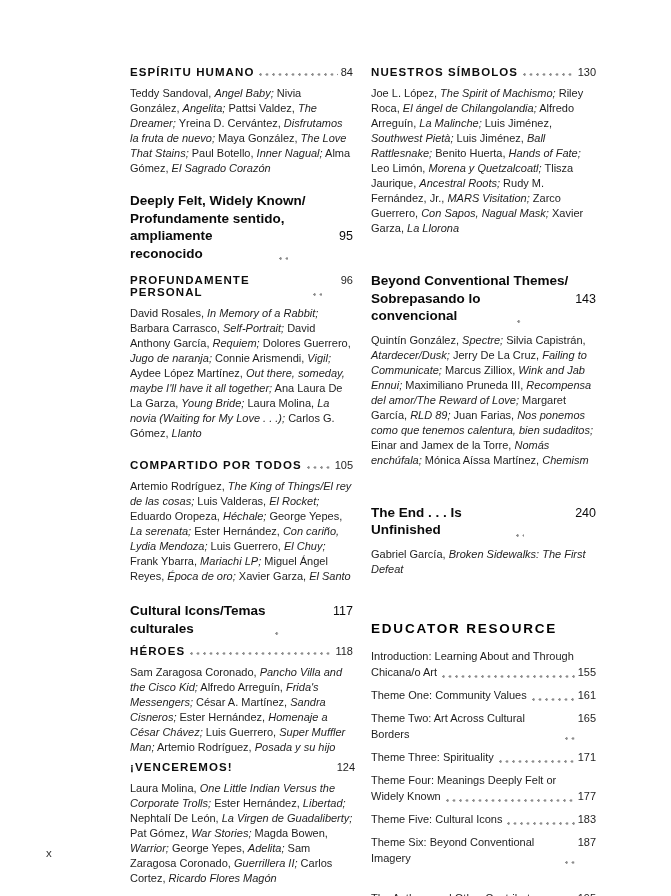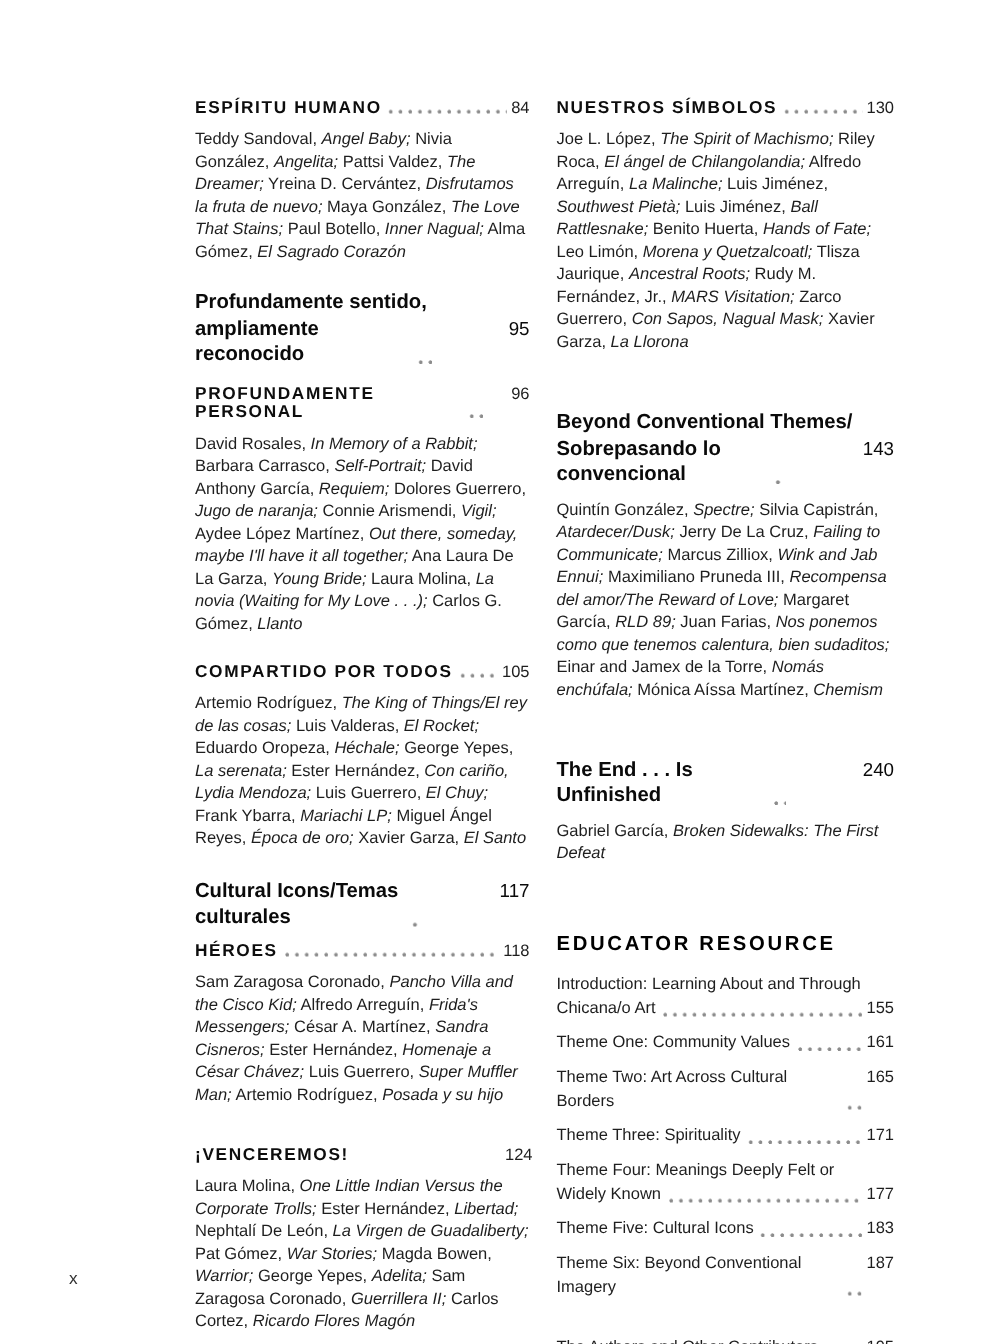--- a/index.html
+++ b/index.html
@@ -31,21 +31,21 @@
   .edu-title { font-weight:700; font-size:13.5px; letter-spacing:1.8px; color:#000000; }
   .edu-item { font-size:11px; line-height:16px; margin-top:7px; }
   .edu-item .pagenum { font-size:11px; }
 
   .back-item { font-size:11px; line-height:16px; margin-top:7px; }
   .back-item .bk-label { }
   .back-item .pagenum { font-size:11px; }
 
   .mt8  { margin-top:8px; }
   .mt12 { margin-top:12px;gap:16px; }
-  .mt15 { margin-top:26px;gap:48px; }
+  .mt15 { margin-top:6px;gap:48px; }
   .mt16 { margin-top:16px; }
   .mt18 { margin-top:18px; }
   .mt24 { margin-top:24px; }
   .mt36 { margin-top:36px; }
   .mt44 { margin-top:44px; }
 
   .folio { position:absolute; left:46px; top:847px; font-size:11.5px; color:#333; }
 </style>
 </head>
 <body>
@@ -55,20 +55,21 @@
   <div class="col col-left">
 
     <div class="tocline subhead">
       <span>ESPÍRITU HUMANO</span>
       <span class="dots"></span>
       <span class="pagenum">84</span>
     </div>
     <p class="entries"><span>Teddy Sandoval, </span><i>Angel Baby;</i><span> Nivia González, </span><i>Angelita;</i><span> Pattsi Valdez, </span><i>The Dreamer;</i><span> Yreina D. Cervántez, </span><i>Disfrutamos la fruta de nuevo;</i><span> Maya González, </span><i>The Love That Stains;</i><span> Paul Botello, </span><i>Inner Nagual;</i><span> Alma Gómez, </span><i>El Sagrado Corazón</i></p>
 
     <div class="chapter mt16">
+      <div>Deeply Felt, Widely Known/</div>
       <div>Profundamente sentido,</div>
       <div class="tocline">
         <span>ampliamente reconocido</span>
         <span class="dots"></span>
         <span class="pagenum">95</span>
       </div>
     </div>
 
     <div class="tocline subhead mt12">
       <span>PROFUNDAMENTE PERSONAL</span>

